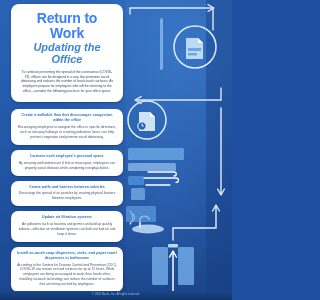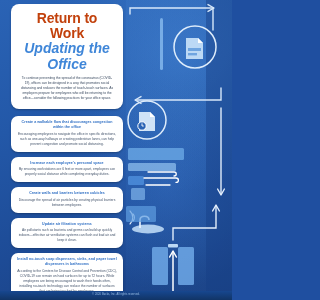--- a/index.html
+++ b/index.html
@@ -23,25 +23,25 @@
     position:relative;background:#ffffff;border-radius:7px;
     padding:4px 6px 5px 6px;margin-bottom:5px;
     box-shadow:0 1px 2px rgba(0,0,0,.25);
   }
   .card:after{
     content:"";position:absolute;right:-4px;top:50%;margin-top:-5px;
     width:8px;height:10px;border-radius:2px;background:#13356f;z-index:-1;
   }
   .hero{padding:7px 8px 8px 8px;border-radius:8px;margin-bottom:7px;}
   .hero-title{
-    font-size:14px;font-weight:bold;color:#c2410c;text-align:center;
+    font-size:14px;font-weight:bold;color:#3b82f6;text-align:center;
     letter-spacing:-.2px;line-height:1.05;
   }
   .hero-sub{
-    font-size:14px;font-style:italic;font-weight:bold;color:#3f86d8;
+    font-size:11px;font-style:italic;font-weight:bold;color:#3f86d8;
     text-align:center;line-height:1.1;margin-top:1px;
   }
   .hero-body{
     font-size:3.3px;color:#3a4a60;text-align:center;line-height:1.5;
     margin-top:4px;
   }
   .c-head{
     font-size:3.6px;font-weight:bold;color:#2f6fc4;text-align:center;
     line-height:1.45;letter-spacing:.05px;
   }

